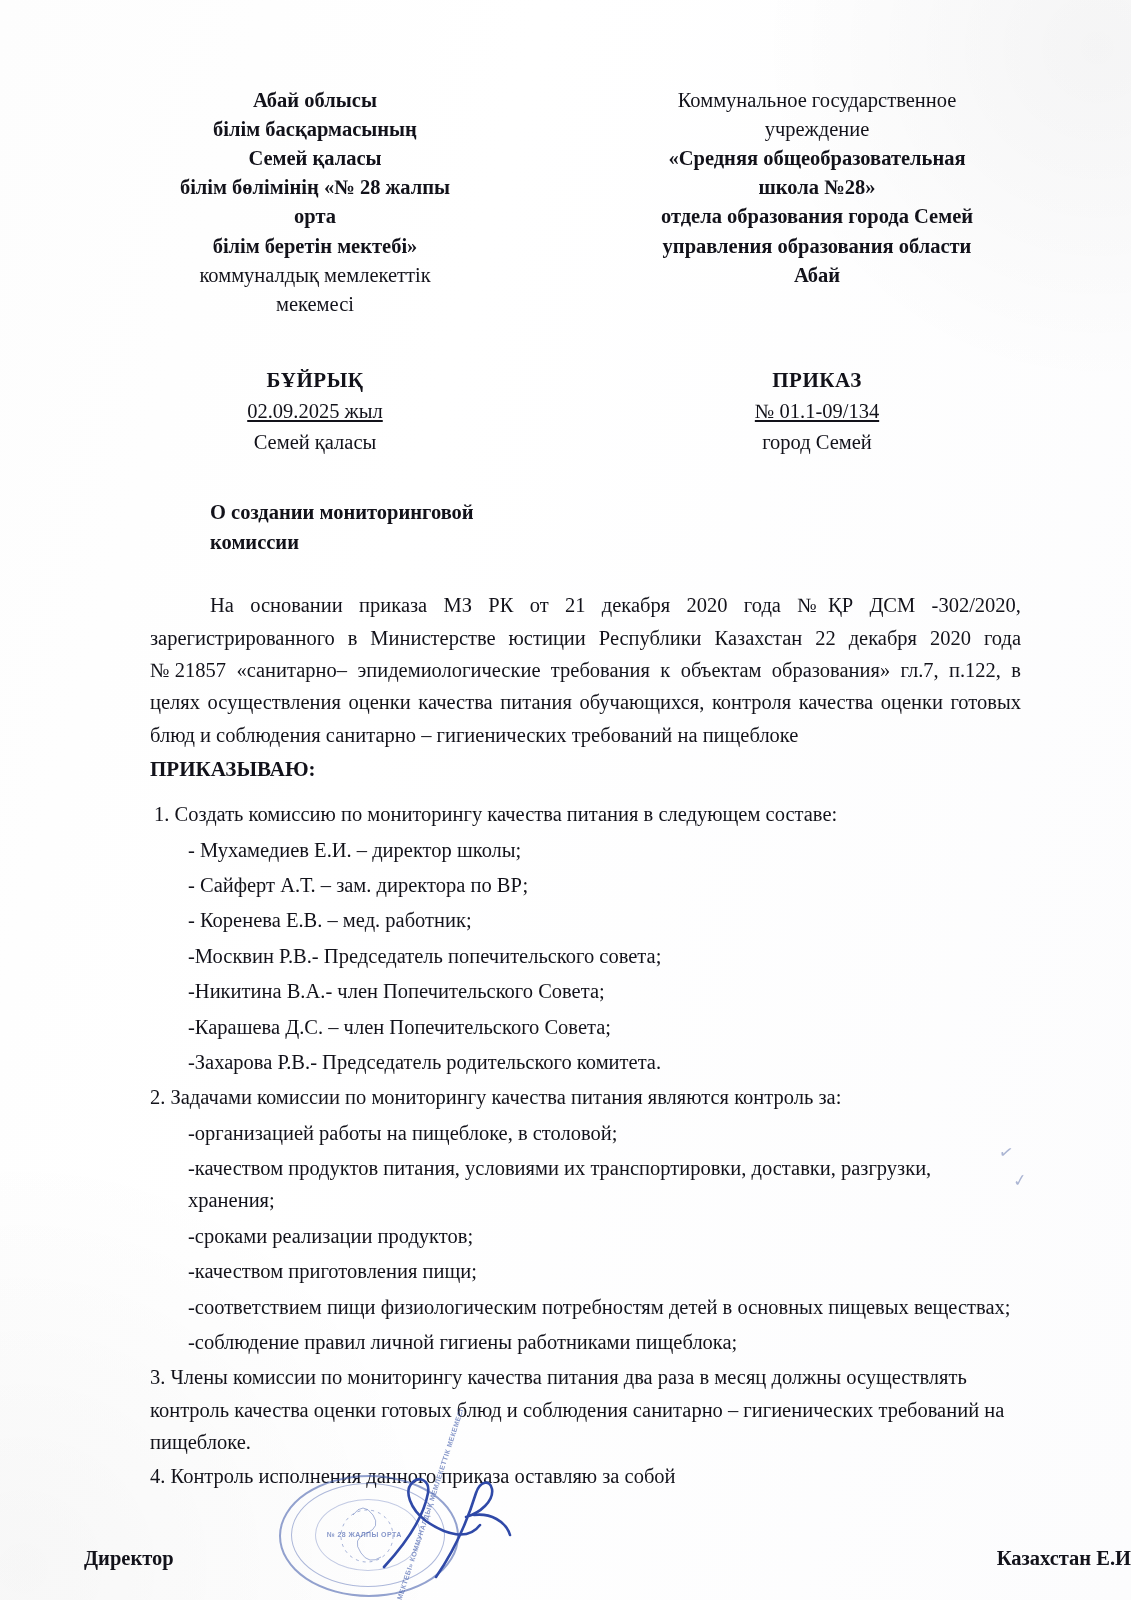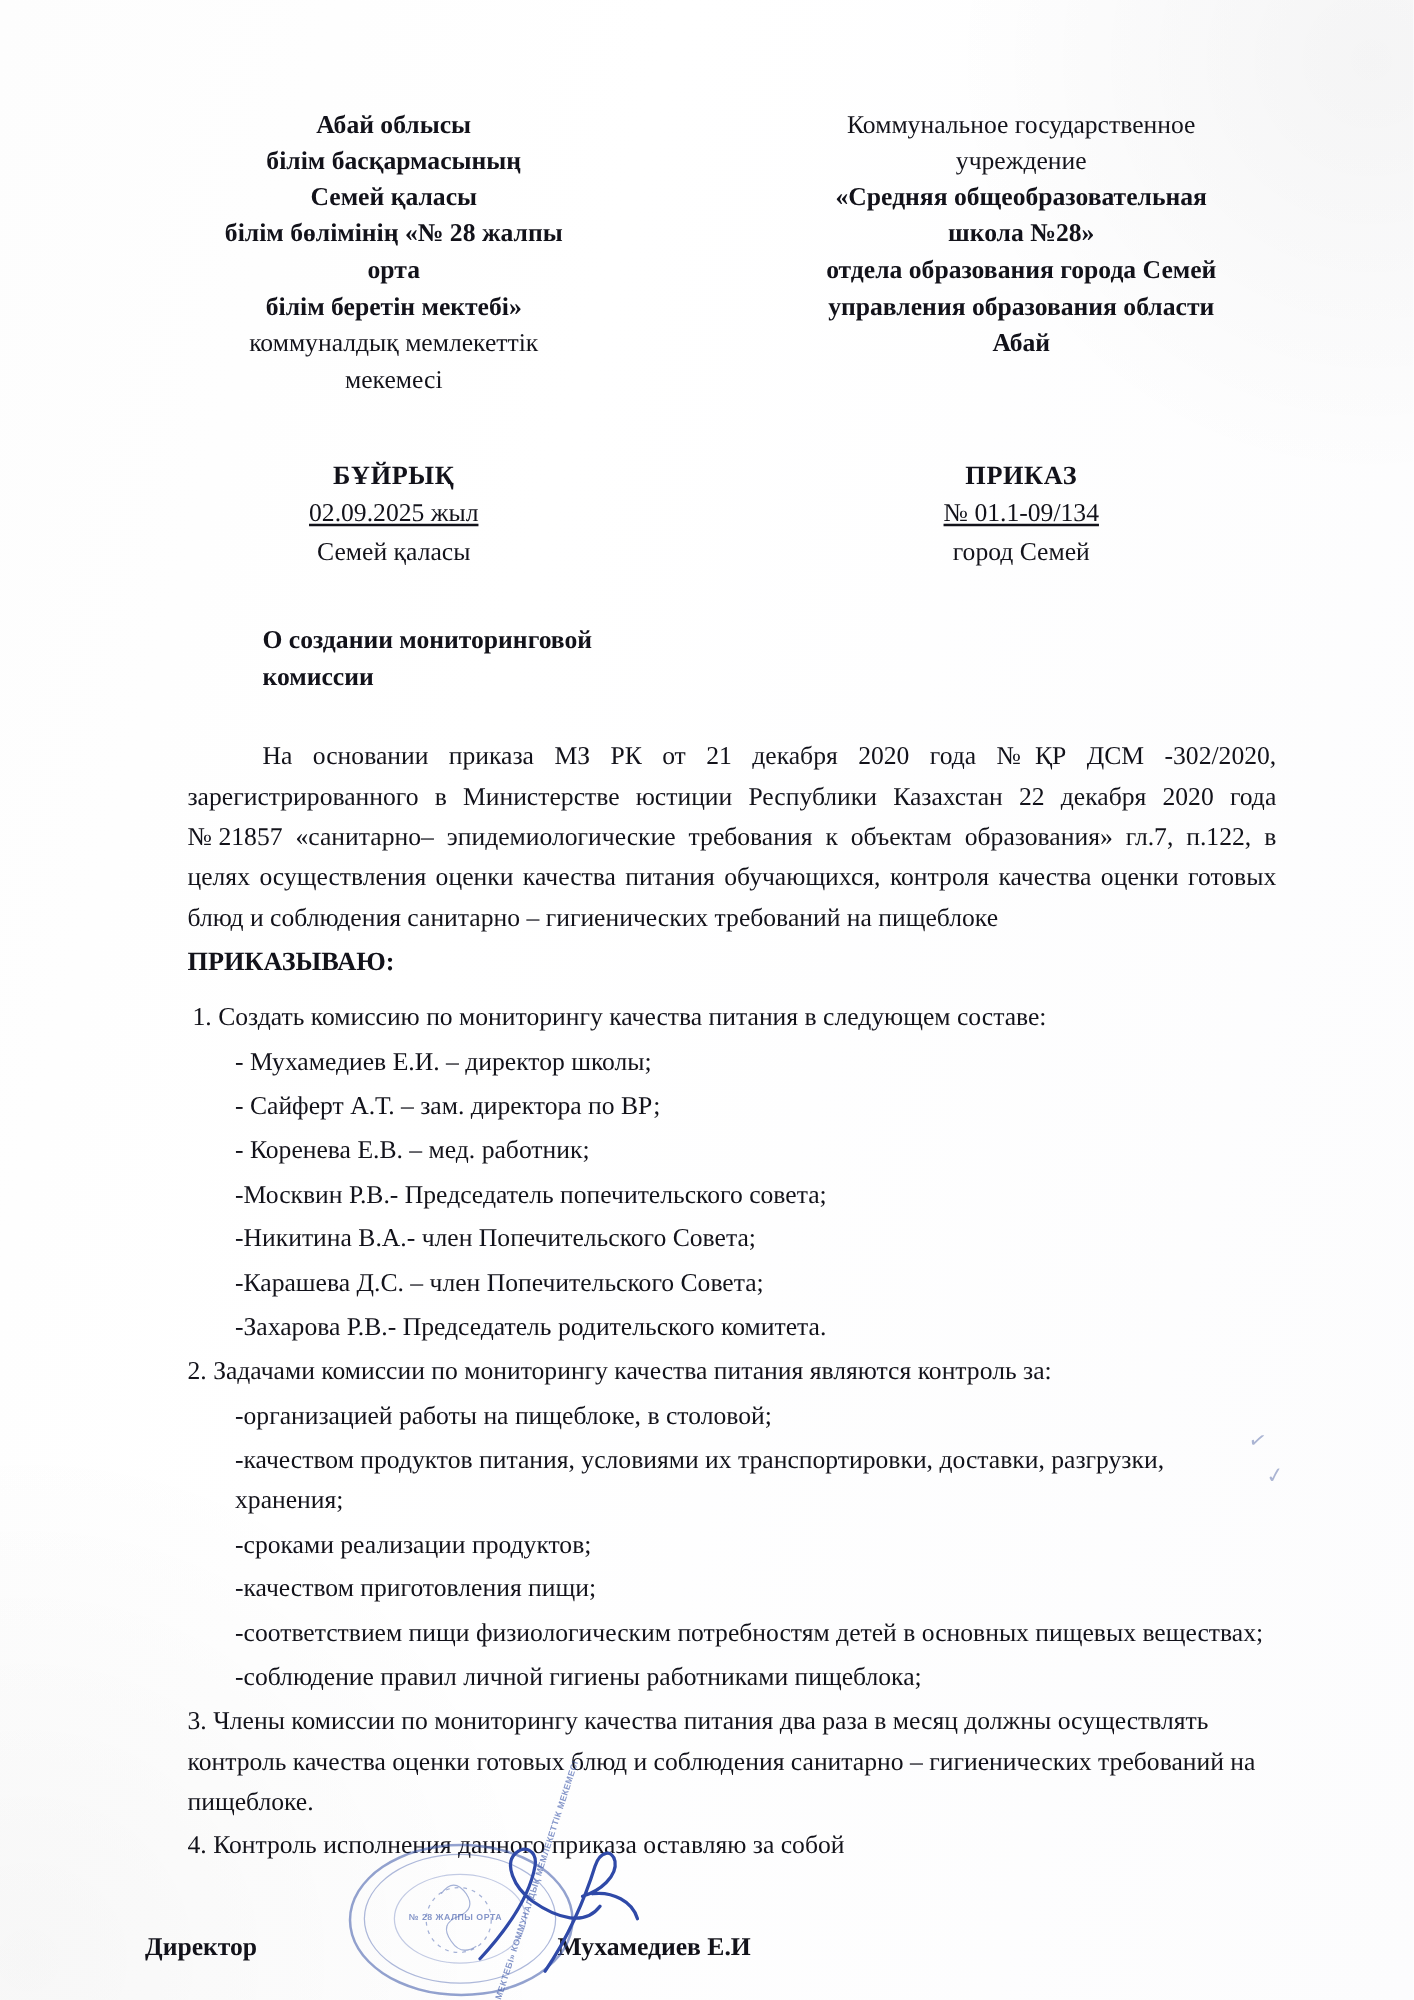--- a/index.html
+++ b/index.html
@@ -120,24 +120,25 @@
   }
   .tail p {
     margin: 0 0 2px 0;
   }
   .tail .hang {
     margin-left: 0;
   }
   .signature {
     display: flex;
     align-items: flex-end;
-    padding: 52px 0 0 116px;
+    padding: 52px 0 0 84px;
     font-size: 20.5px;
     font-weight: bold;
     position: relative;
+    justify-content: space-between;
   }
   .sig-role { width: 330px; }
   .sig-name { }
   .stamp {
     position: absolute;
     left: 275px;
     top: -20px;
     width: 185px;
     height: 122px;
     pointer-events: none;
@@ -255,21 +256,21 @@
 
     <div class="tail">
       <p class="hang"> 3. Члены комиссии по мониторингу качества питания два раза в месяц должны осуществлять контроль качества оценки готовых блюд и соблюдения санитарно – гигиенических требований на пищеблоке.</p>
       <p class="hang">4. Контроль исполнения данного приказа оставляю за собой</p>
     </div>
 
   </div>
 
   <div class="signature">
     <div class="sig-role">Директор</div>
-    <div class="sig-name">Мухамедиев Е.И</div>
+    <div class="sig-name">Казахстан Е.И</div>
 
     <div class="stamp">
       <div class="ring r1"></div>
       <div class="ring r2"></div>
       <div class="ring r3"></div>
       <div class="txt">
         <span style="left:16px;top:54px;transform:rotate(-72deg);">БІЛІМ БЕРЕТІН МЕКТЕБІ» КОММУНАЛДЫҚ МЕМЛЕКЕТТІК МЕКЕМЕСІ</span>
         <span style="left:52px;top:56px;">№ 28 ЖАЛПЫ ОРТА</span>
       </div>
       <svg width="185" height="122" viewBox="0 0 185 122" style="position:absolute;left:0;top:0;">

